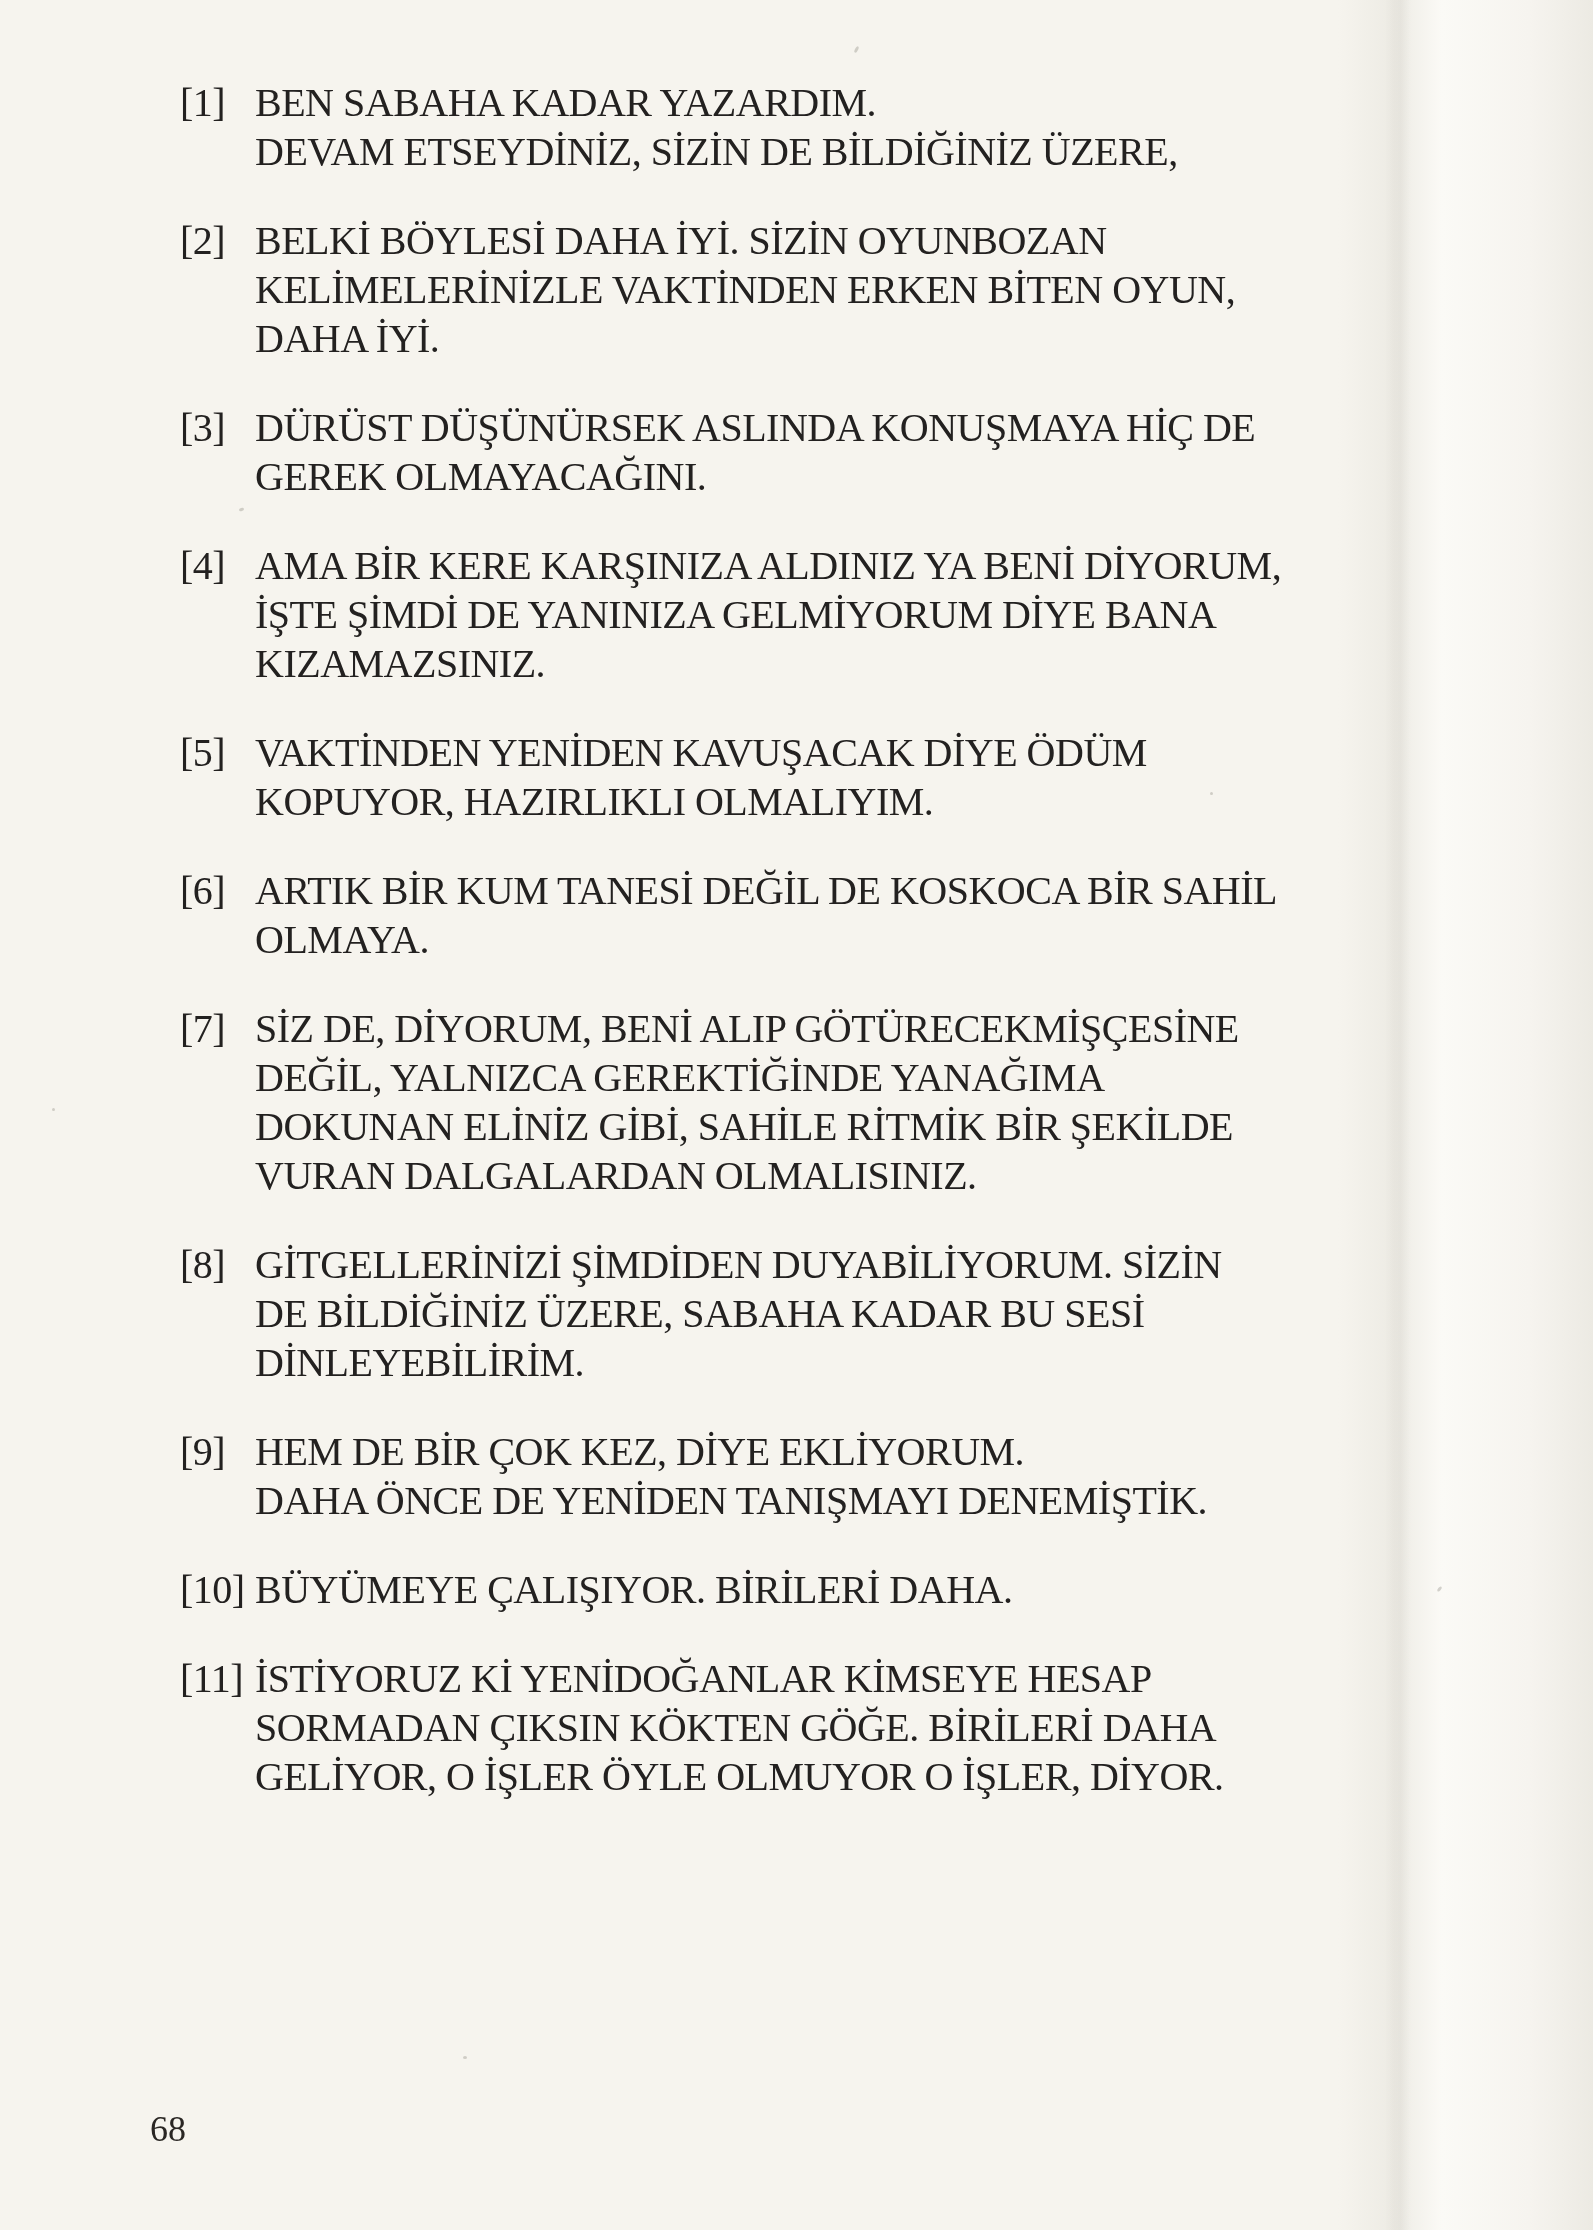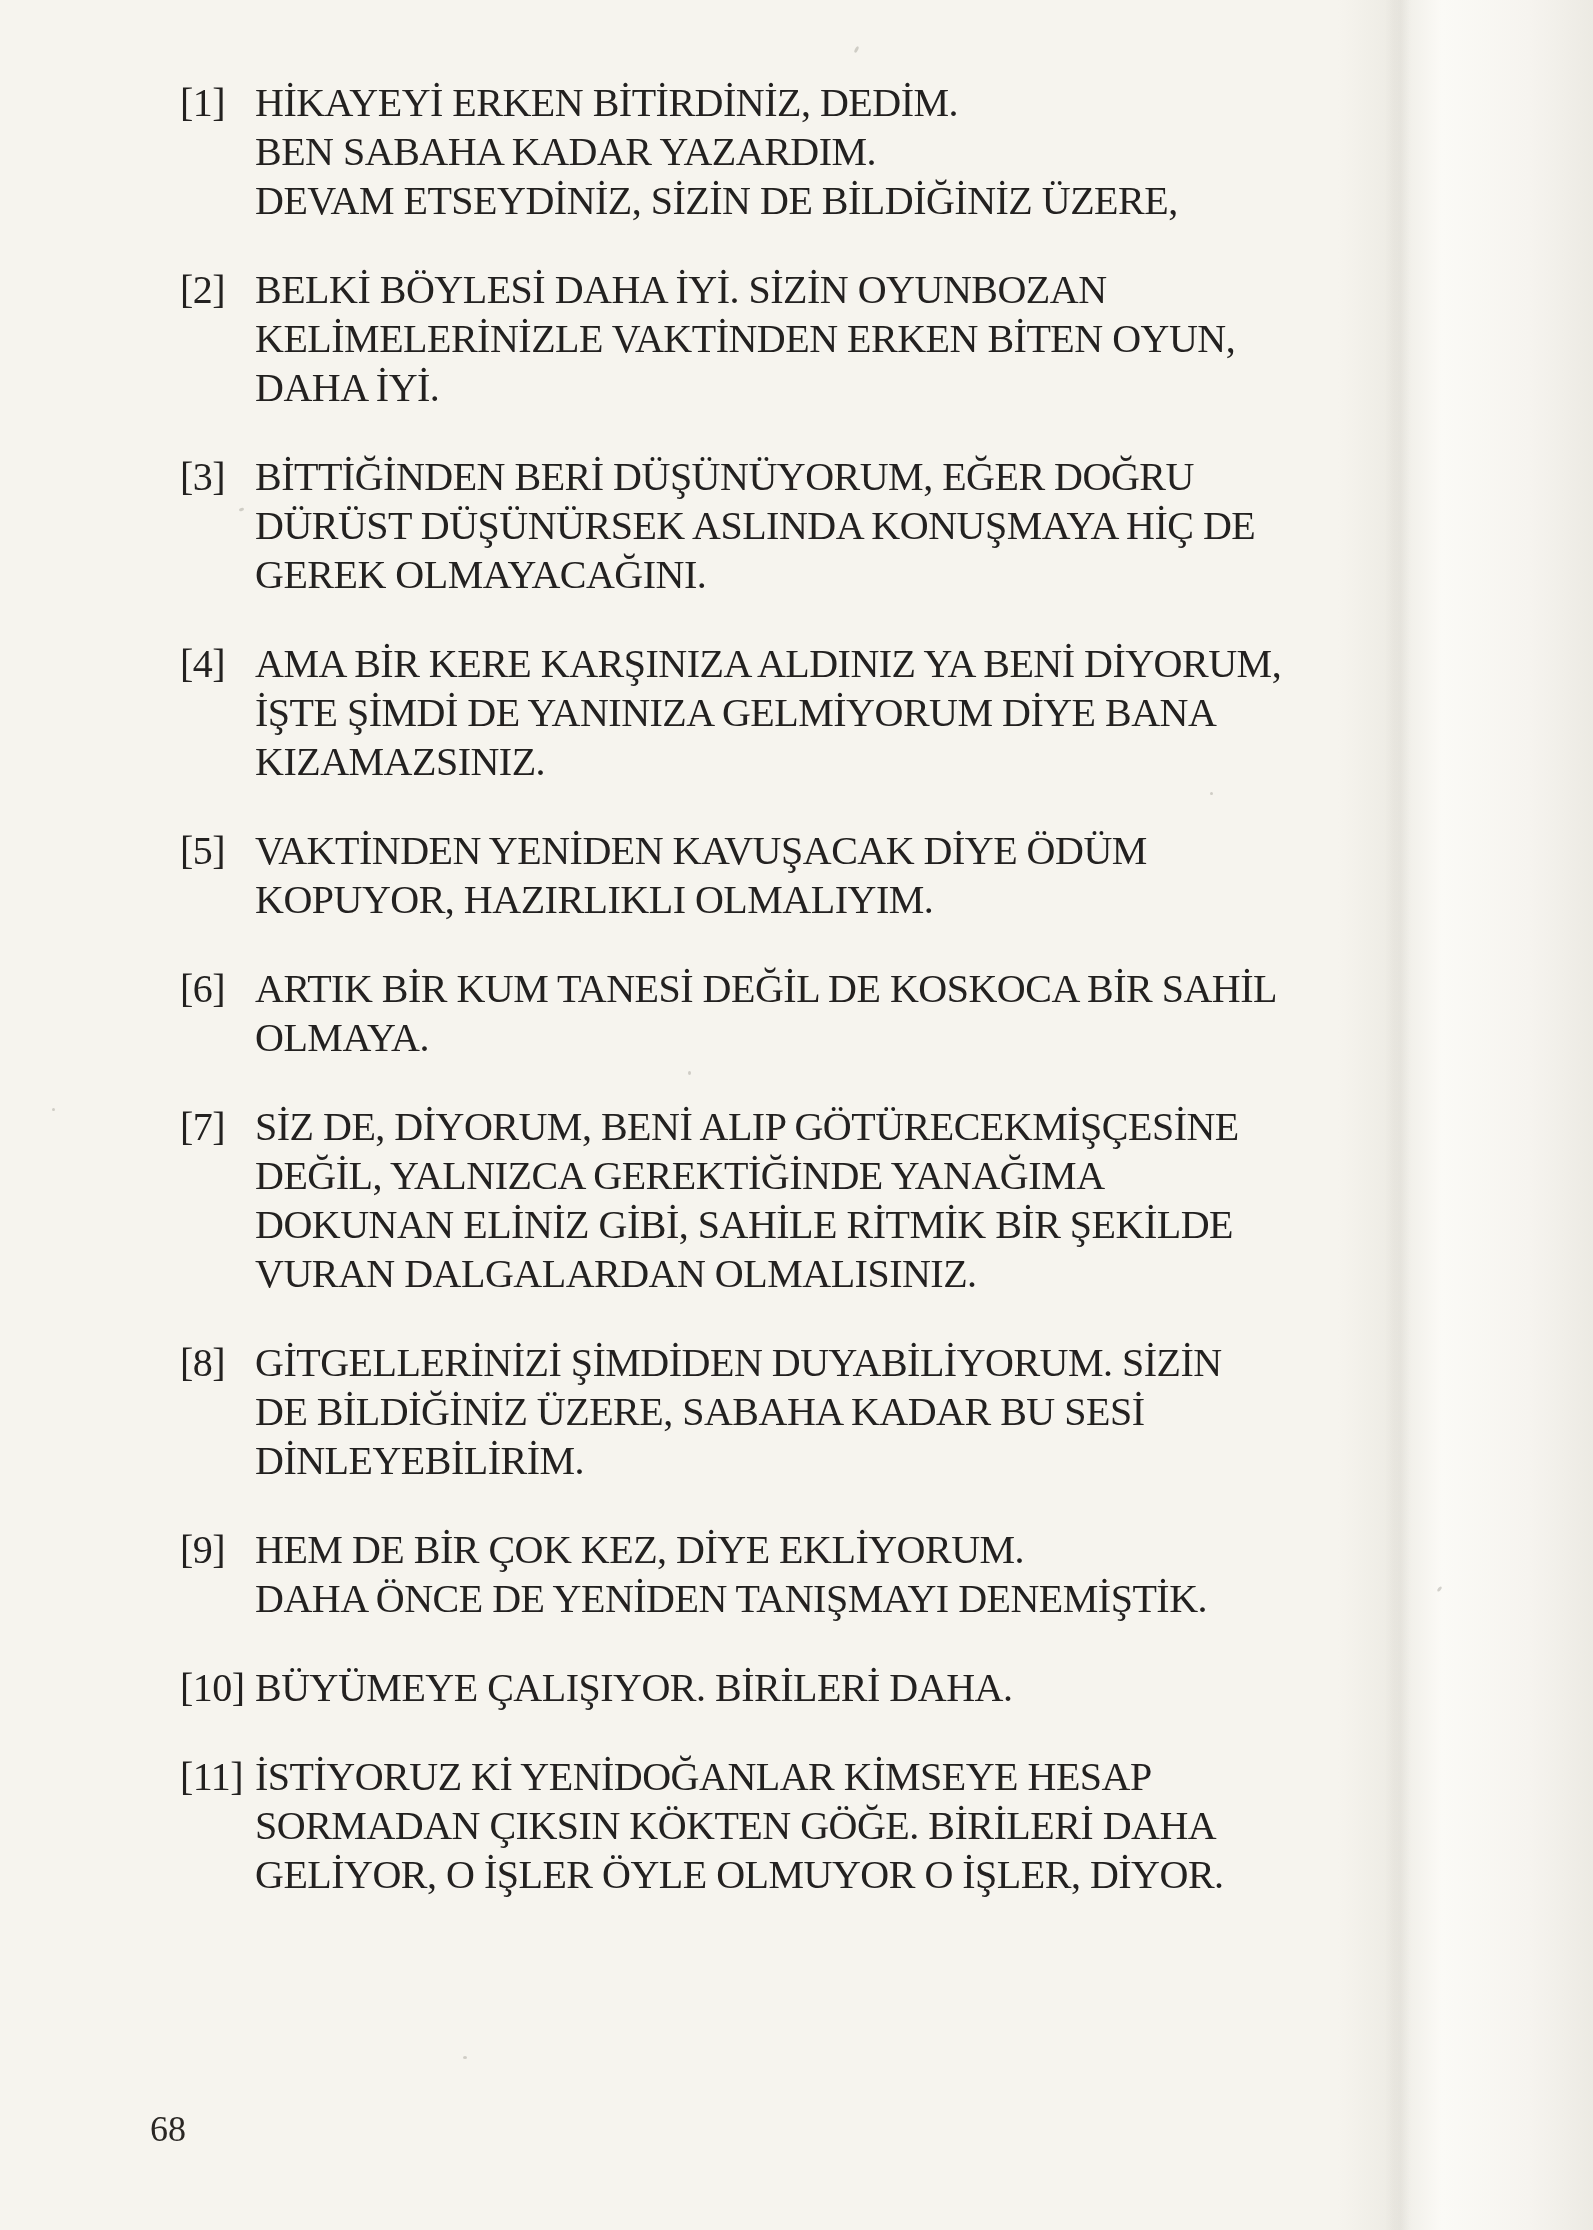--- a/index.html
+++ b/index.html
@@ -95,37 +95,35 @@
   <div class="speck s3"></div>
   <div class="speck s4"></div>
   <div class="speck s5"></div>
   <div class="speck s6"></div>
   <div class="speck s7"></div>
 
   <main class="text-block">
       <div class="para">
         <span class="para-label">[1]</span>
         <div class="para-lines">
-          <div class="line">HİKAYEYİ ERKEN BİTİRDİNİZ, DEDİM.</div>
           <div class="line">BEN SABAHA KADAR YAZARDIM.</div>
           <div class="line">DEVAM ETSEYDİNİZ, SİZİN DE BİLDİĞİNİZ ÜZERE,</div>
         </div>
       </div>
       <div class="para">
         <span class="para-label">[2]</span>
         <div class="para-lines">
           <div class="line">BELKİ BÖYLESİ DAHA İYİ. SİZİN OYUNBOZAN</div>
           <div class="line">KELİMELERİNİZLE VAKTİNDEN ERKEN BİTEN OYUN,</div>
           <div class="line">DAHA İYİ.</div>
         </div>
       </div>
       <div class="para">
         <span class="para-label">[3]</span>
         <div class="para-lines">
-          <div class="line">BİTTİĞİNDEN BERİ DÜŞÜNÜYORUM, EĞER DOĞRU</div>
           <div class="line">DÜRÜST DÜŞÜNÜRSEK ASLINDA KONUŞMAYA HİÇ DE</div>
           <div class="line">GEREK OLMAYACAĞINI.</div>
         </div>
       </div>
       <div class="para">
         <span class="para-label">[4]</span>
         <div class="para-lines">
           <div class="line">AMA BİR KERE KARŞINIZA ALDINIZ YA BENİ DİYORUM,</div>
           <div class="line">İŞTE ŞİMDİ DE YANINIZA GELMİYORUM DİYE BANA</div>
           <div class="line">KIZAMAZSINIZ.</div>

